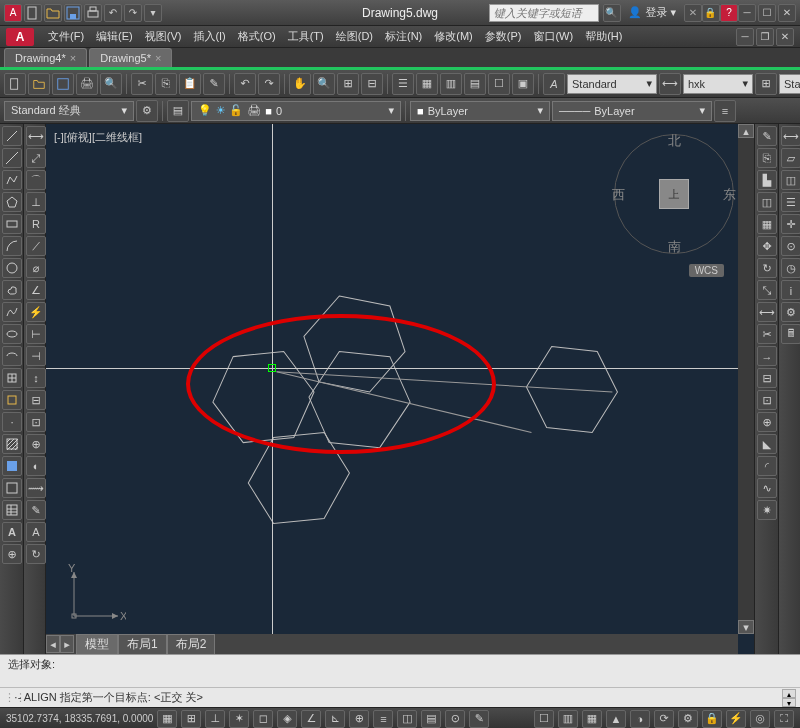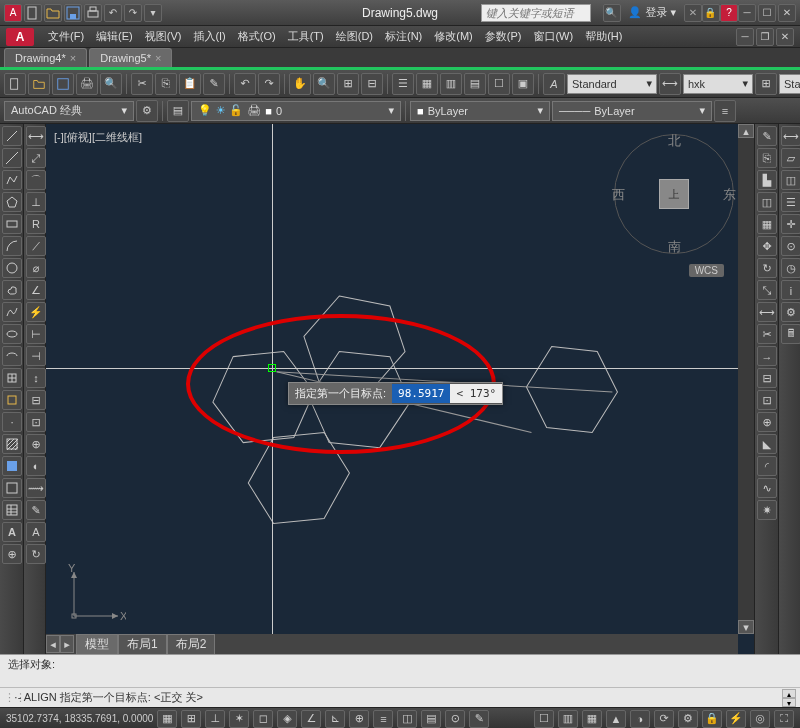--- a/index.html
+++ b/index.html
@@ -1,21 +1,21 @@
 <!DOCTYPE html>
 <html><head>
 <meta charset="utf-8">
 <style>
 *{box-sizing:border-box;margin:0;padding:0;font-family:"Microsoft YaHei",SimSun,sans-serif;font-size:11px}
 body{background:#3a3a3a;width:800px;height:728px;overflow:hidden;user-select:none}
 .titlebar{height:26px;background:linear-gradient(#5a5a5a,#3e3e3e);display:flex;align-items:center;padding:0 4px;position:relative;border-bottom:1px solid #222}
 .titlebar .left-tools{display:flex;gap:2px;align-items:center}
 .tb-btn{width:18px;height:18px;background:#4a4a4a;border:1px solid #666;border-radius:2px;display:flex;align-items:center;justify-content:center;color:#ccc;font-size:10px;cursor:pointer}
 .titlebar .title{position:absolute;left:50%;transform:translateX(-50%);color:#eee;font-size:12px}
-.titlebar .search-box{margin-left:auto;display:flex;align-items:center;gap:12px}
+.titlebar .search-box{margin-left:auto;display:flex;align-items:center;gap:4px}
 .titlebar .search-box input{width:110px;height:18px;background:#eee;border:1px solid #999;padding:0 4px;font-size:11px;font-style:italic;color:#666}
 .titlebar .login{color:#ddd;display:flex;align-items:center;gap:3px;cursor:pointer;margin:0 8px}
 .titlebar .win-btns{display:flex;gap:2px}
 .menubar{height:22px;background:linear-gradient(#4a4a4a,#383838);display:flex;align-items:center;padding:0 6px;border-bottom:1px solid #222}
 .menubar .logo{width:28px;height:18px;background:#c41e3a;border-radius:2px;margin-right:8px;display:flex;align-items:center;justify-content:center;color:#fff;font-weight:bold;font-size:12px}
 .menu-item{color:#ddd;padding:2px 6px;cursor:pointer}
 .doc-tabs{height:22px;background:#3a3a3a;display:flex;align-items:center;padding:0 4px;border-bottom:3px solid #22c55e}
 .doc-tab{padding:3px 10px;background:#5a5a5a;color:#ddd;border:1px solid #777;border-bottom:none;border-radius:3px 3px 0 0;margin-right:2px;cursor:pointer;display:flex;align-items:center;gap:4px}
 .doc-tab.active{background:#6a6a6a}
 .doc-tab .close{color:#aaa;cursor:pointer}
@@ -195,21 +195,21 @@
       <span style="margin-left:auto">▾</span>
     </div>
   <div class="tool-btn">⊞</div>
   <div class="combo" style="width:50px">
       <span>Stand</span>
     </div>
 </div>
 
 <div class="toolbar-row2">
   <div class="combo2" style="width:130px">
-      <span>AutoCAD 经典</span>
+      <span>Standard 经典</span>
       <span class="arrow">▾</span>
     </div>
   <div class="tool-btn">⚙</div>
   <div class="tool-sep"></div>
   <div class="tool-btn">▤</div>
   <div class="combo2" style="width:210px">
     <span style="color:#ff0">💡</span>
     <span style="color:#6cf">☀</span>
     <span>🔓</span>
     <span>🖨</span>
@@ -360,25 +360,20 @@
       <polygon class="hexagon" points="500,220 545,225 565,265 540,305 495,300 475,260"></polygon>
 
       <line x1="228" y1="245" x2="560" y2="265" stroke="#999"></line>
       <line x1="228" y1="245" x2="480" y2="305" stroke="#999"></line>
     </svg>
     <div class="crosshair-v"></div>
     <div class="crosshair-h"></div>
     <div class="pick-box"></div>
     <div class="red-ellipse"></div>
 
-    <div class="dyn-input">
-      <div class="label">指定第一个目标点:</div>
-      <div class="val">98.5917</div>
-      <div class="angle">&lt; 173°</div>
-    </div>
 
     <div class="viewcube">
       <div class="compass"></div>
       <div class="dir" style="top:-2px;left:54px">北</div>
       <div class="dir" style="bottom:-2px;left:54px">南</div>
       <div class="dir" style="top:52px;right:-2px">东</div>
       <div class="dir" style="top:52px;left:-2px">西</div>
       <div class="cube">上</div>
     </div>
     <div class="wcs-badge">WCS</div>

